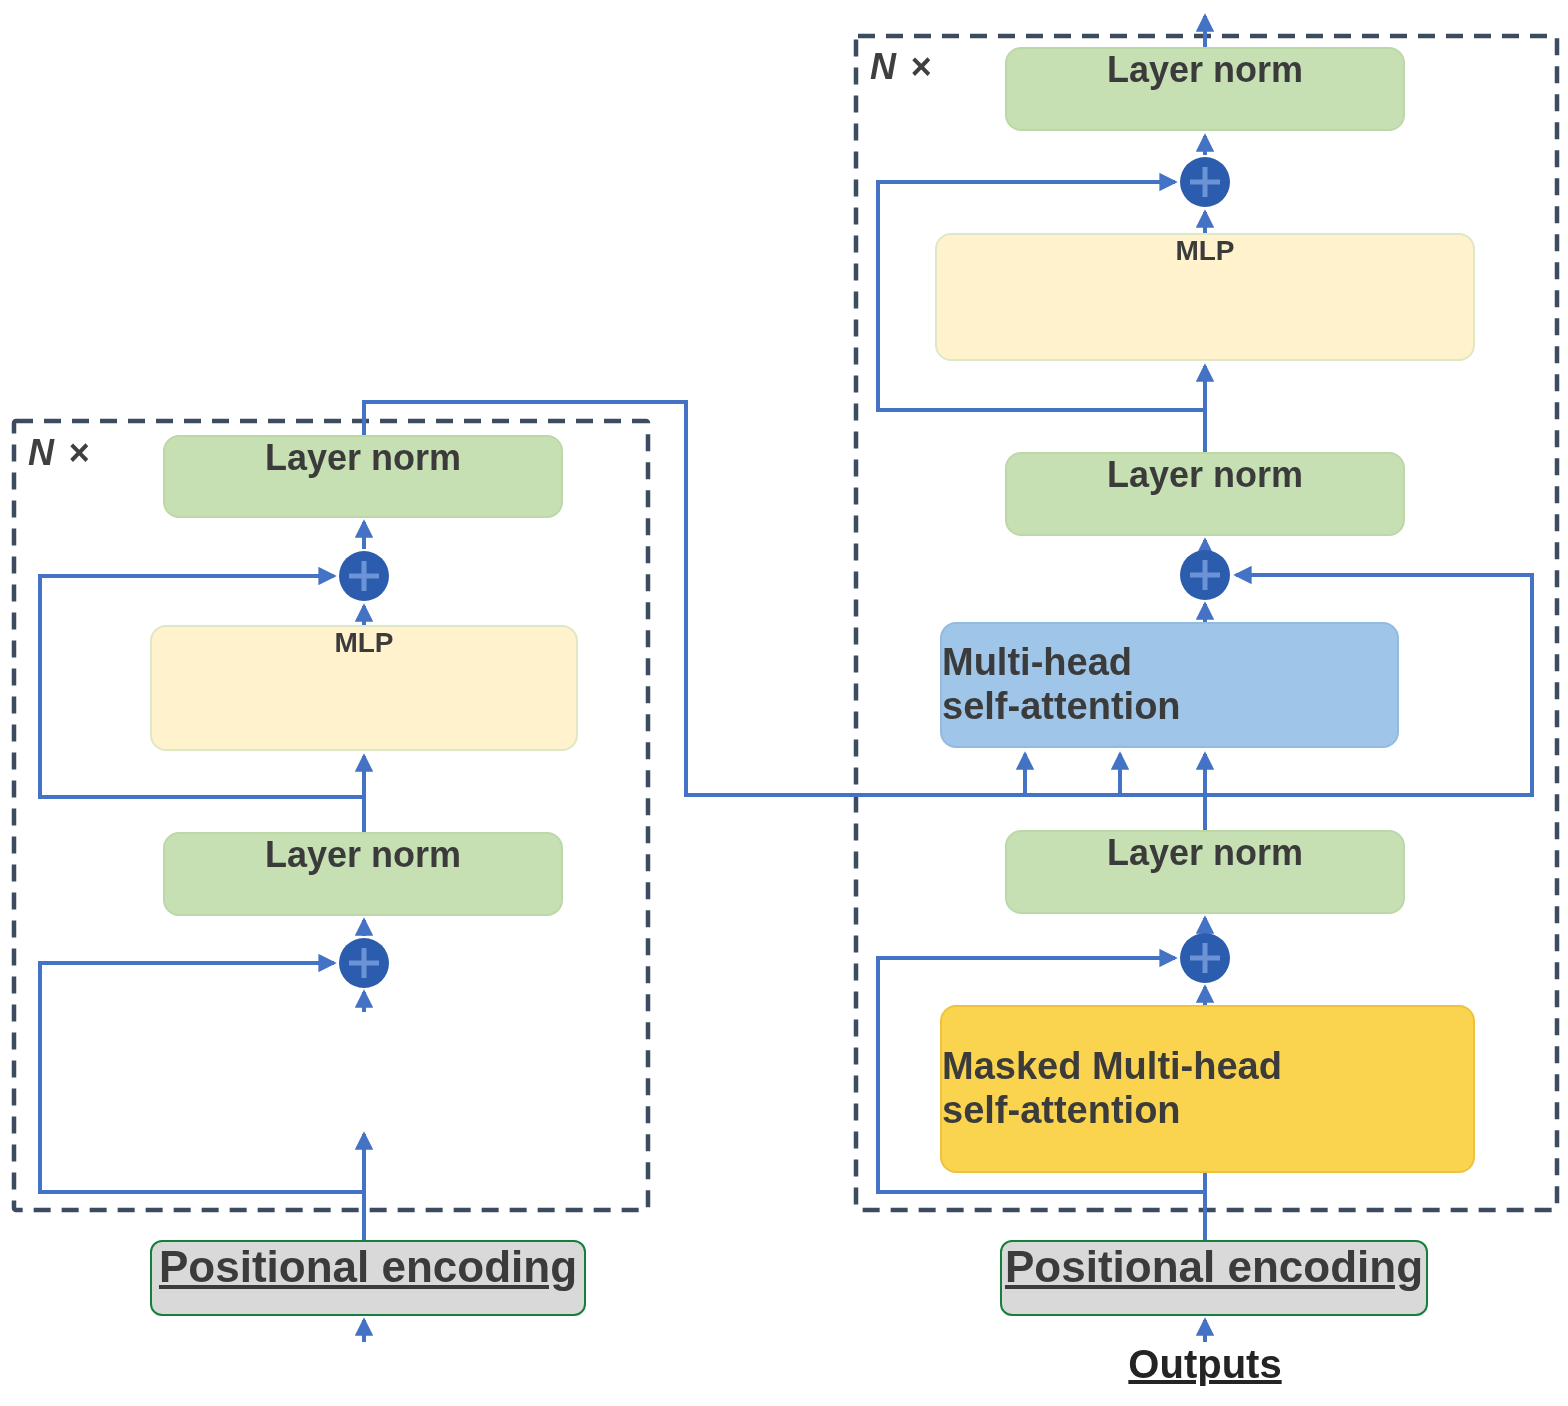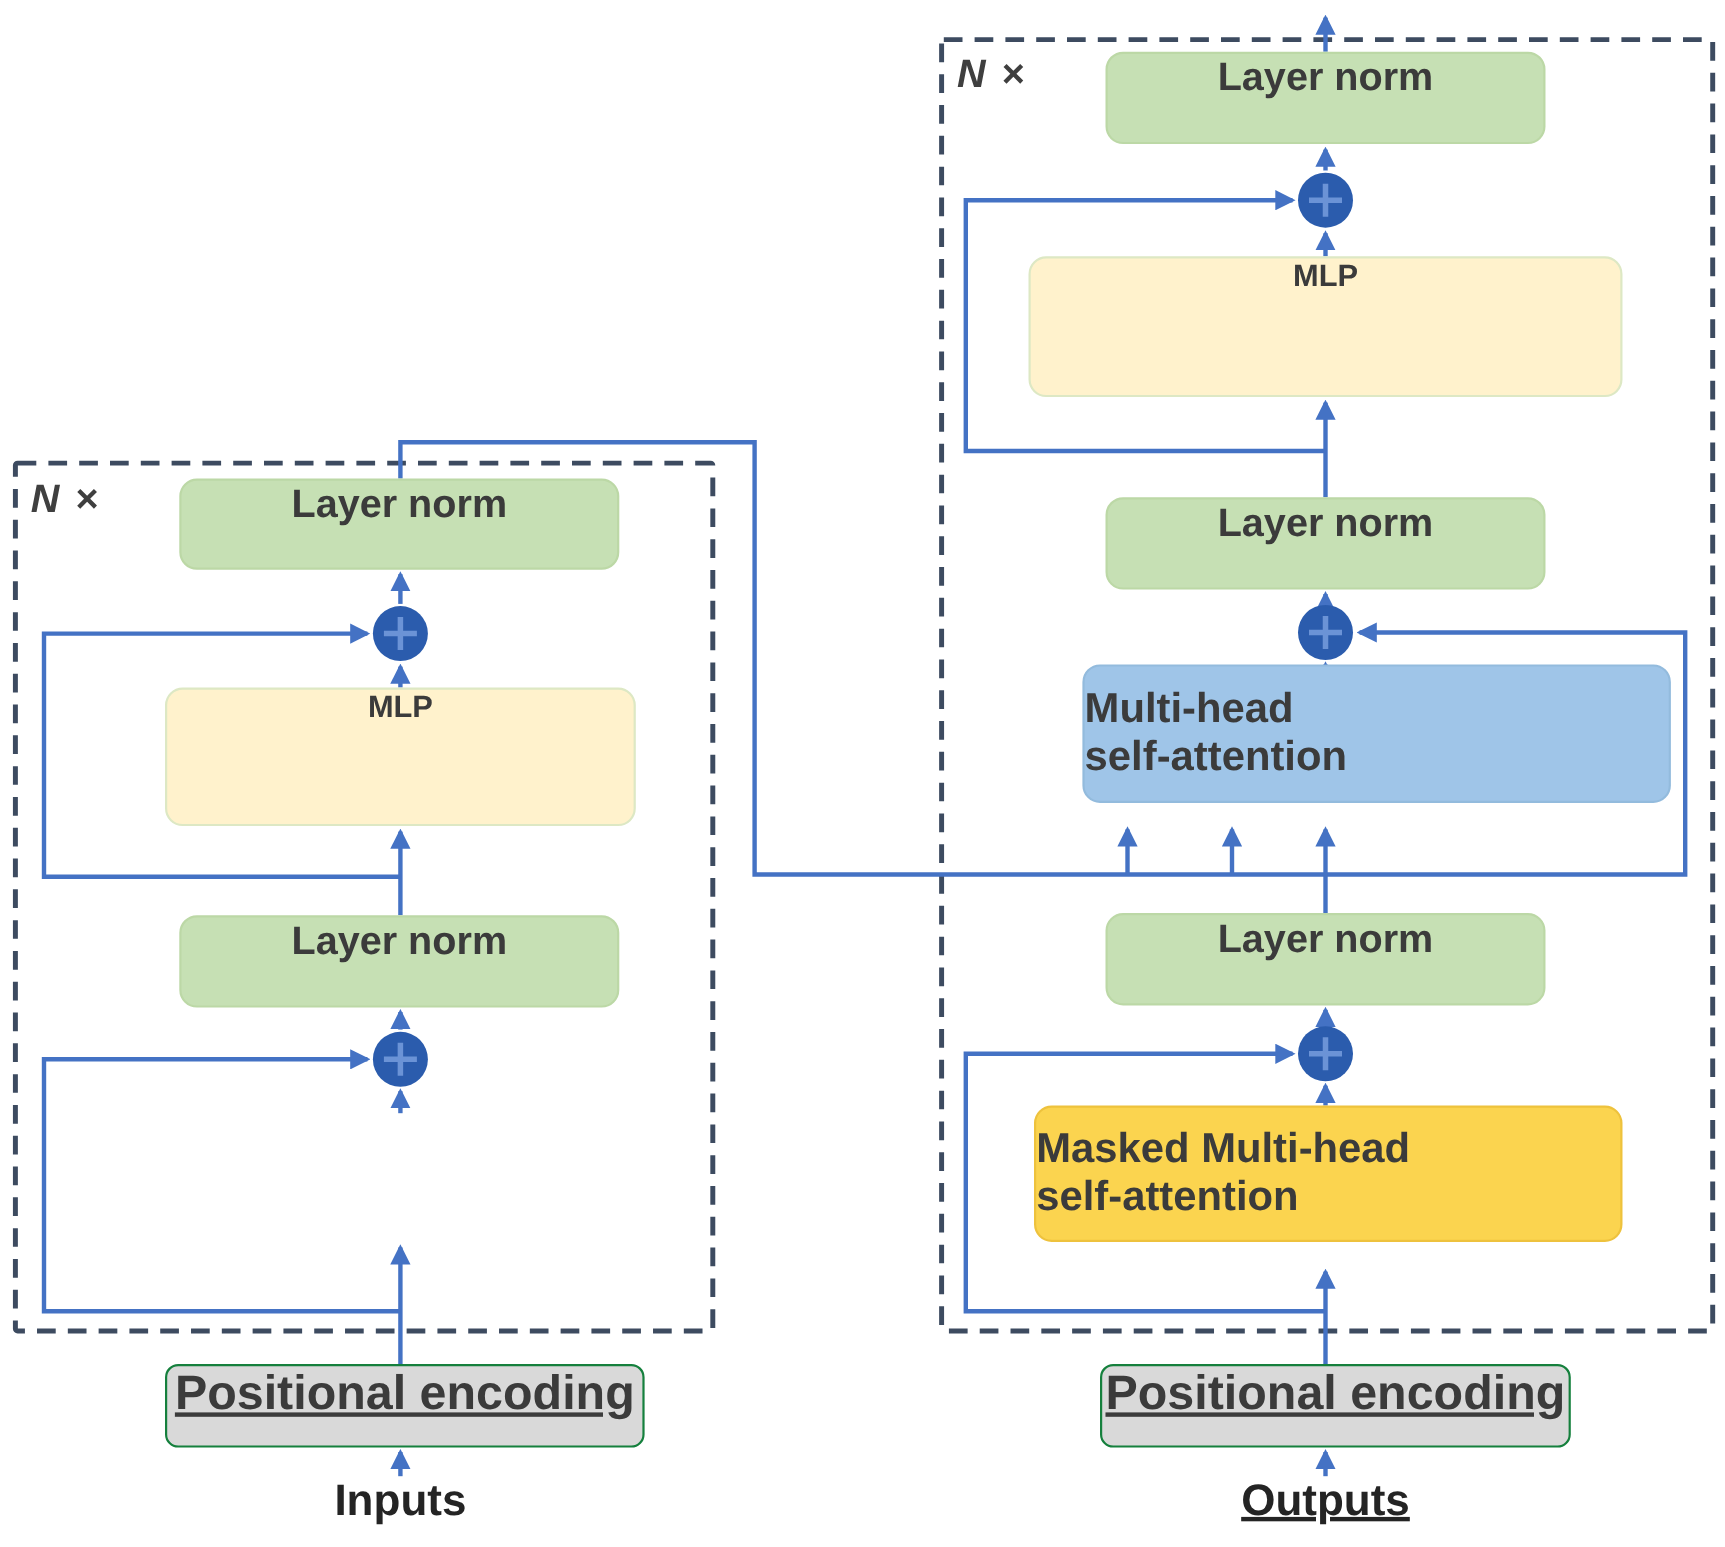--- a/index.html
+++ b/index.html
@@ -113,46 +113,45 @@
 
   <div class="block b-green" style="left:163px; top:832px; width:400px; height:84px;">
     <span>Layer norm</span>
   </div>
 
 
   <div class="block b-gray" style="left:150px; top:1240px; width:436px; height:76px;">
     <span>Positional encoding</span>
   </div>
 
-  <div class="caption" style="left:254px; top:1342px; width:220px;">Inputs</div>
 
   <div class="repeat" style="left:870px; top:46px;">N ×</div>
 
   <div class="block b-green" style="left:1005px; top:47px; width:400px; height:84px;">
     <span>Layer norm</span>
   </div>
 
   <div class="block b-yellow" style="left:935px; top:233px; width:540px; height:128px;">
     <span>MLP</span>
   </div>
 
   <div class="block b-green" style="left:1005px; top:452px; width:400px; height:84px;">
     <span>Layer norm</span>
   </div>
 
-  <div class="block b-blue2" style="left:940px; top:604px; width:535px; height:126px;margin-left:44px;">
+  <div class="block b-blue2" style="left:940px; top:622px; width:459px; height:126px;">
     <span>Multi-head</span>
     <span>self-attention</span>
   </div>
 
   <div class="block b-green" style="left:1005px; top:830px; width:400px; height:84px;">
     <span>Layer norm</span>
   </div>
 
-  <div class="block b-gold" style="left:940px; top:1005px; width:535px; height:124px;">
+  <div class="block b-gold" style="left:940px; top:1005px; width:535px; height:168px;">
     <span>Masked Multi-head</span>
     <span>self-attention</span>
   </div>
 
   <div class="block b-gray" style="left:1000px; top:1240px; width:428px; height:76px;">
     <span>Positional encoding</span>
   </div>
 
   <div class="caption" style="left:1095px; top:1342px; width:220px;text-decoration:underline;">Outputs</div>
 

